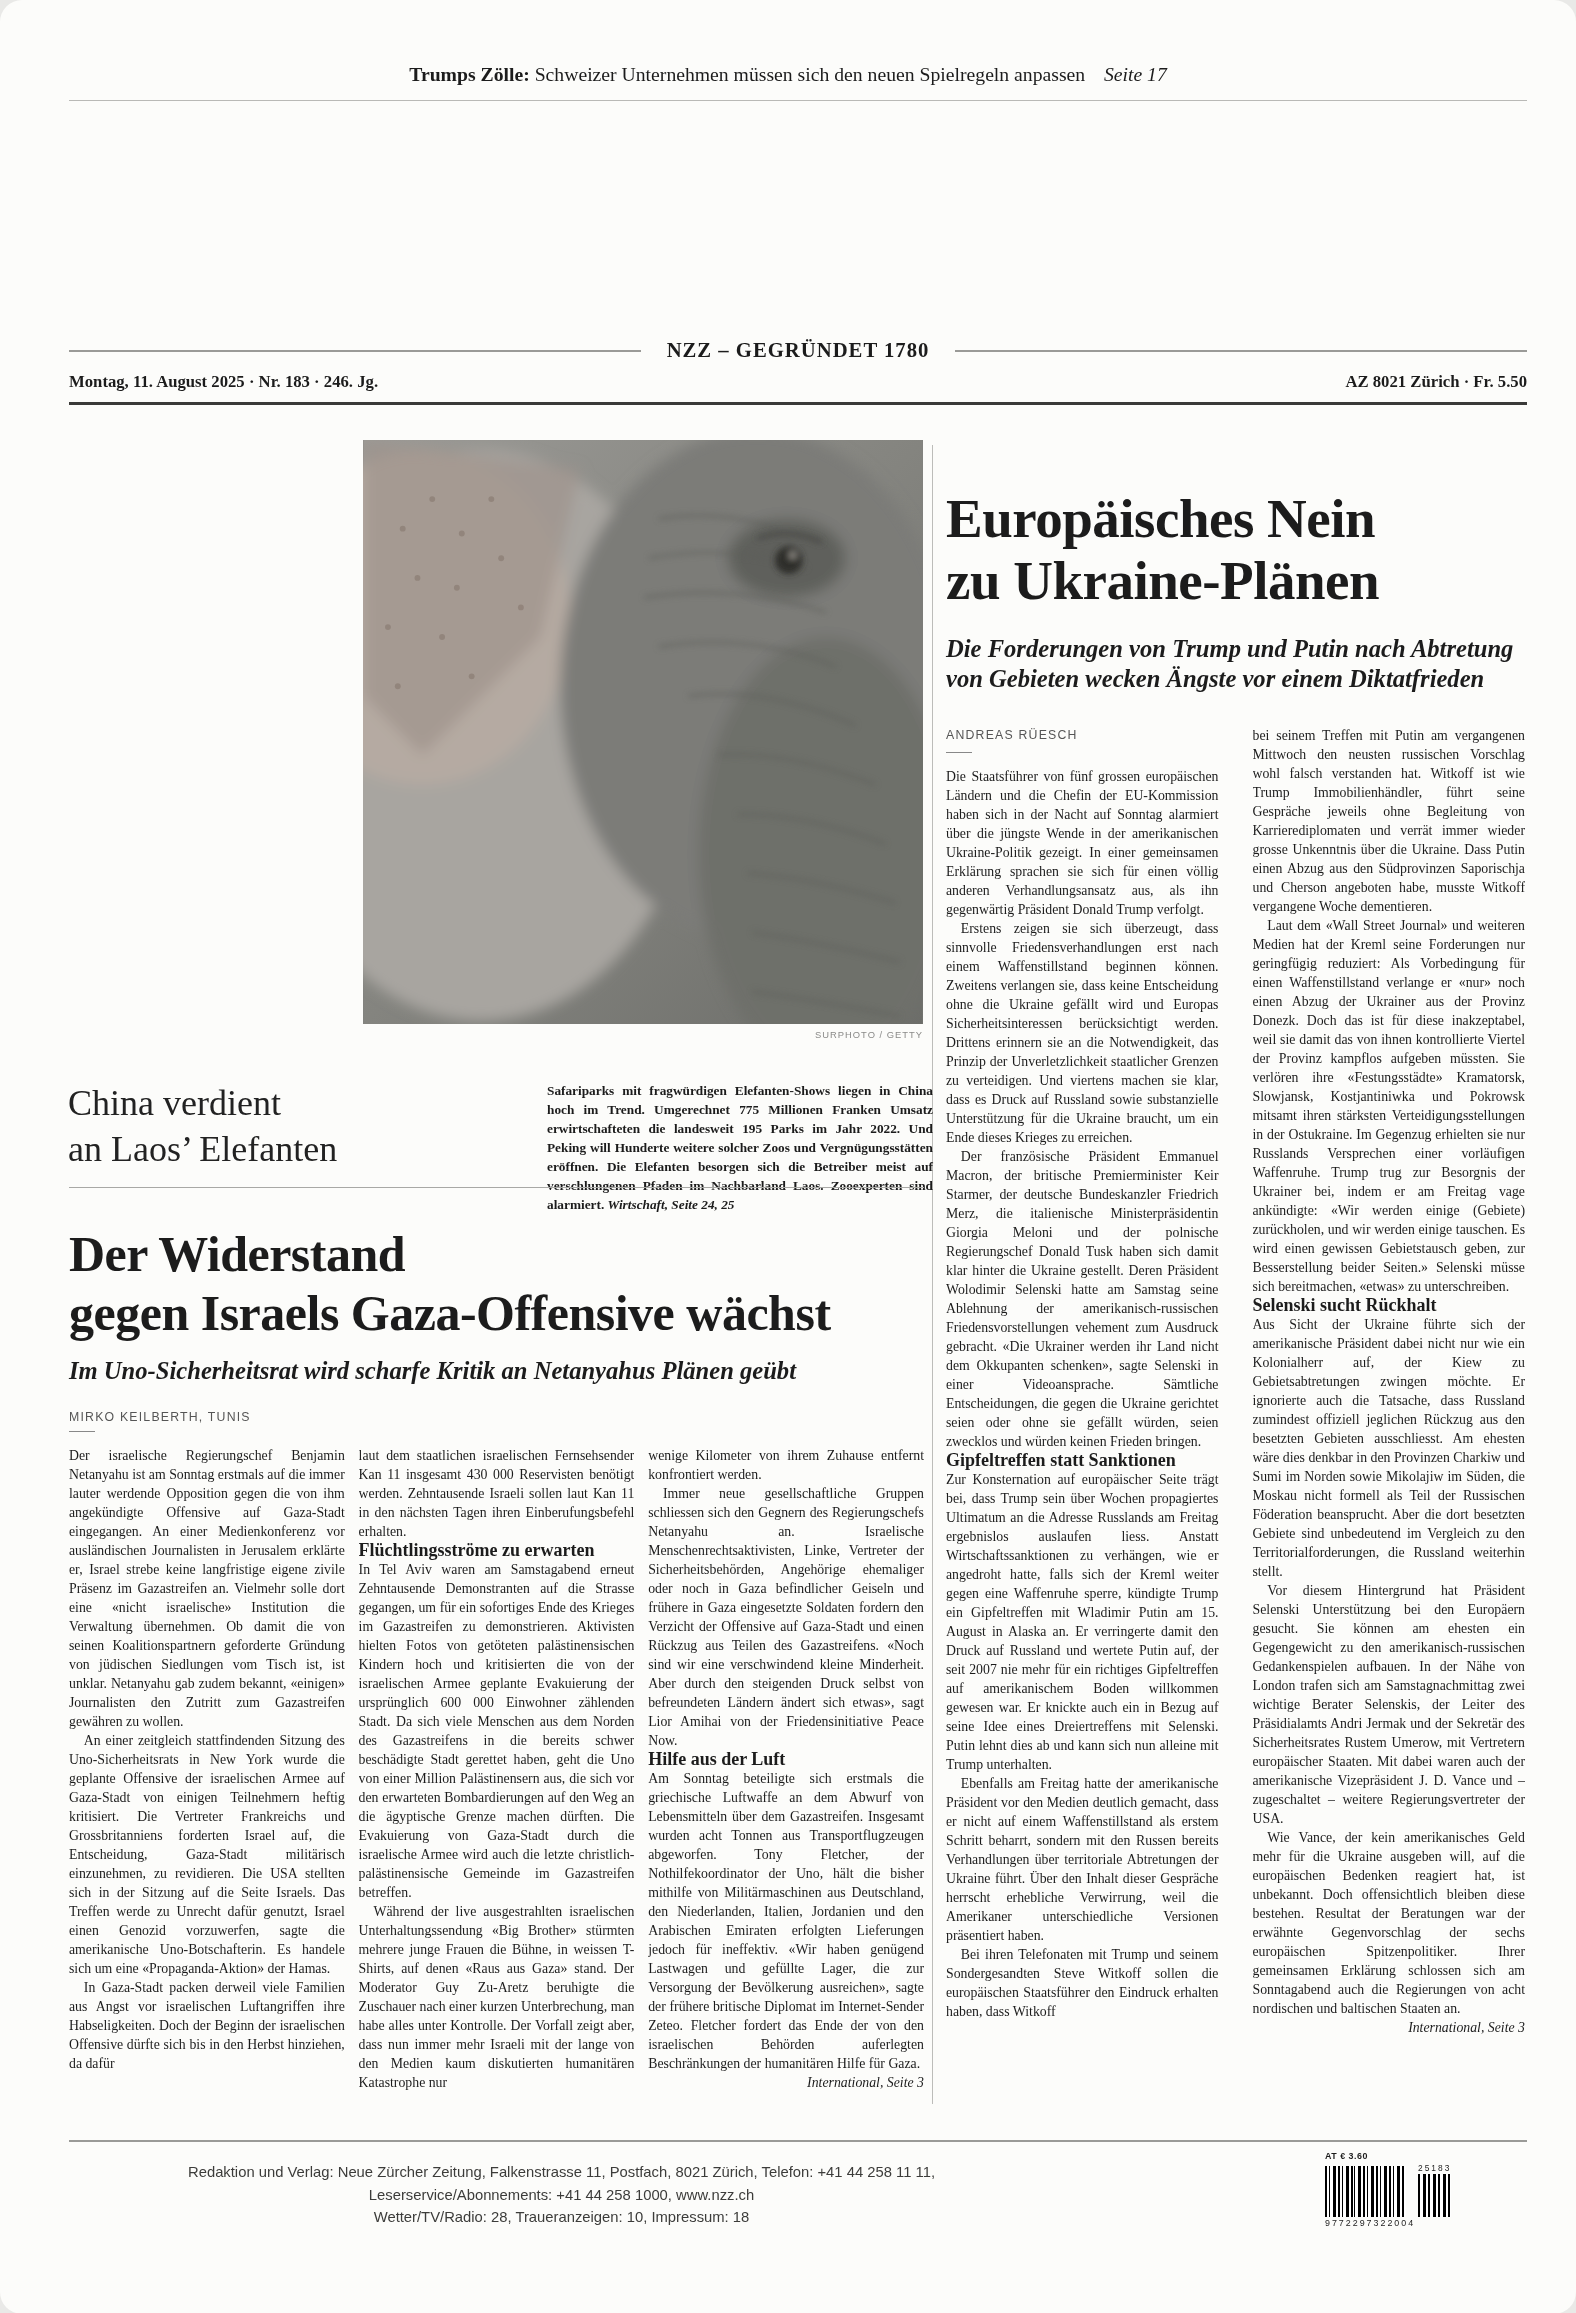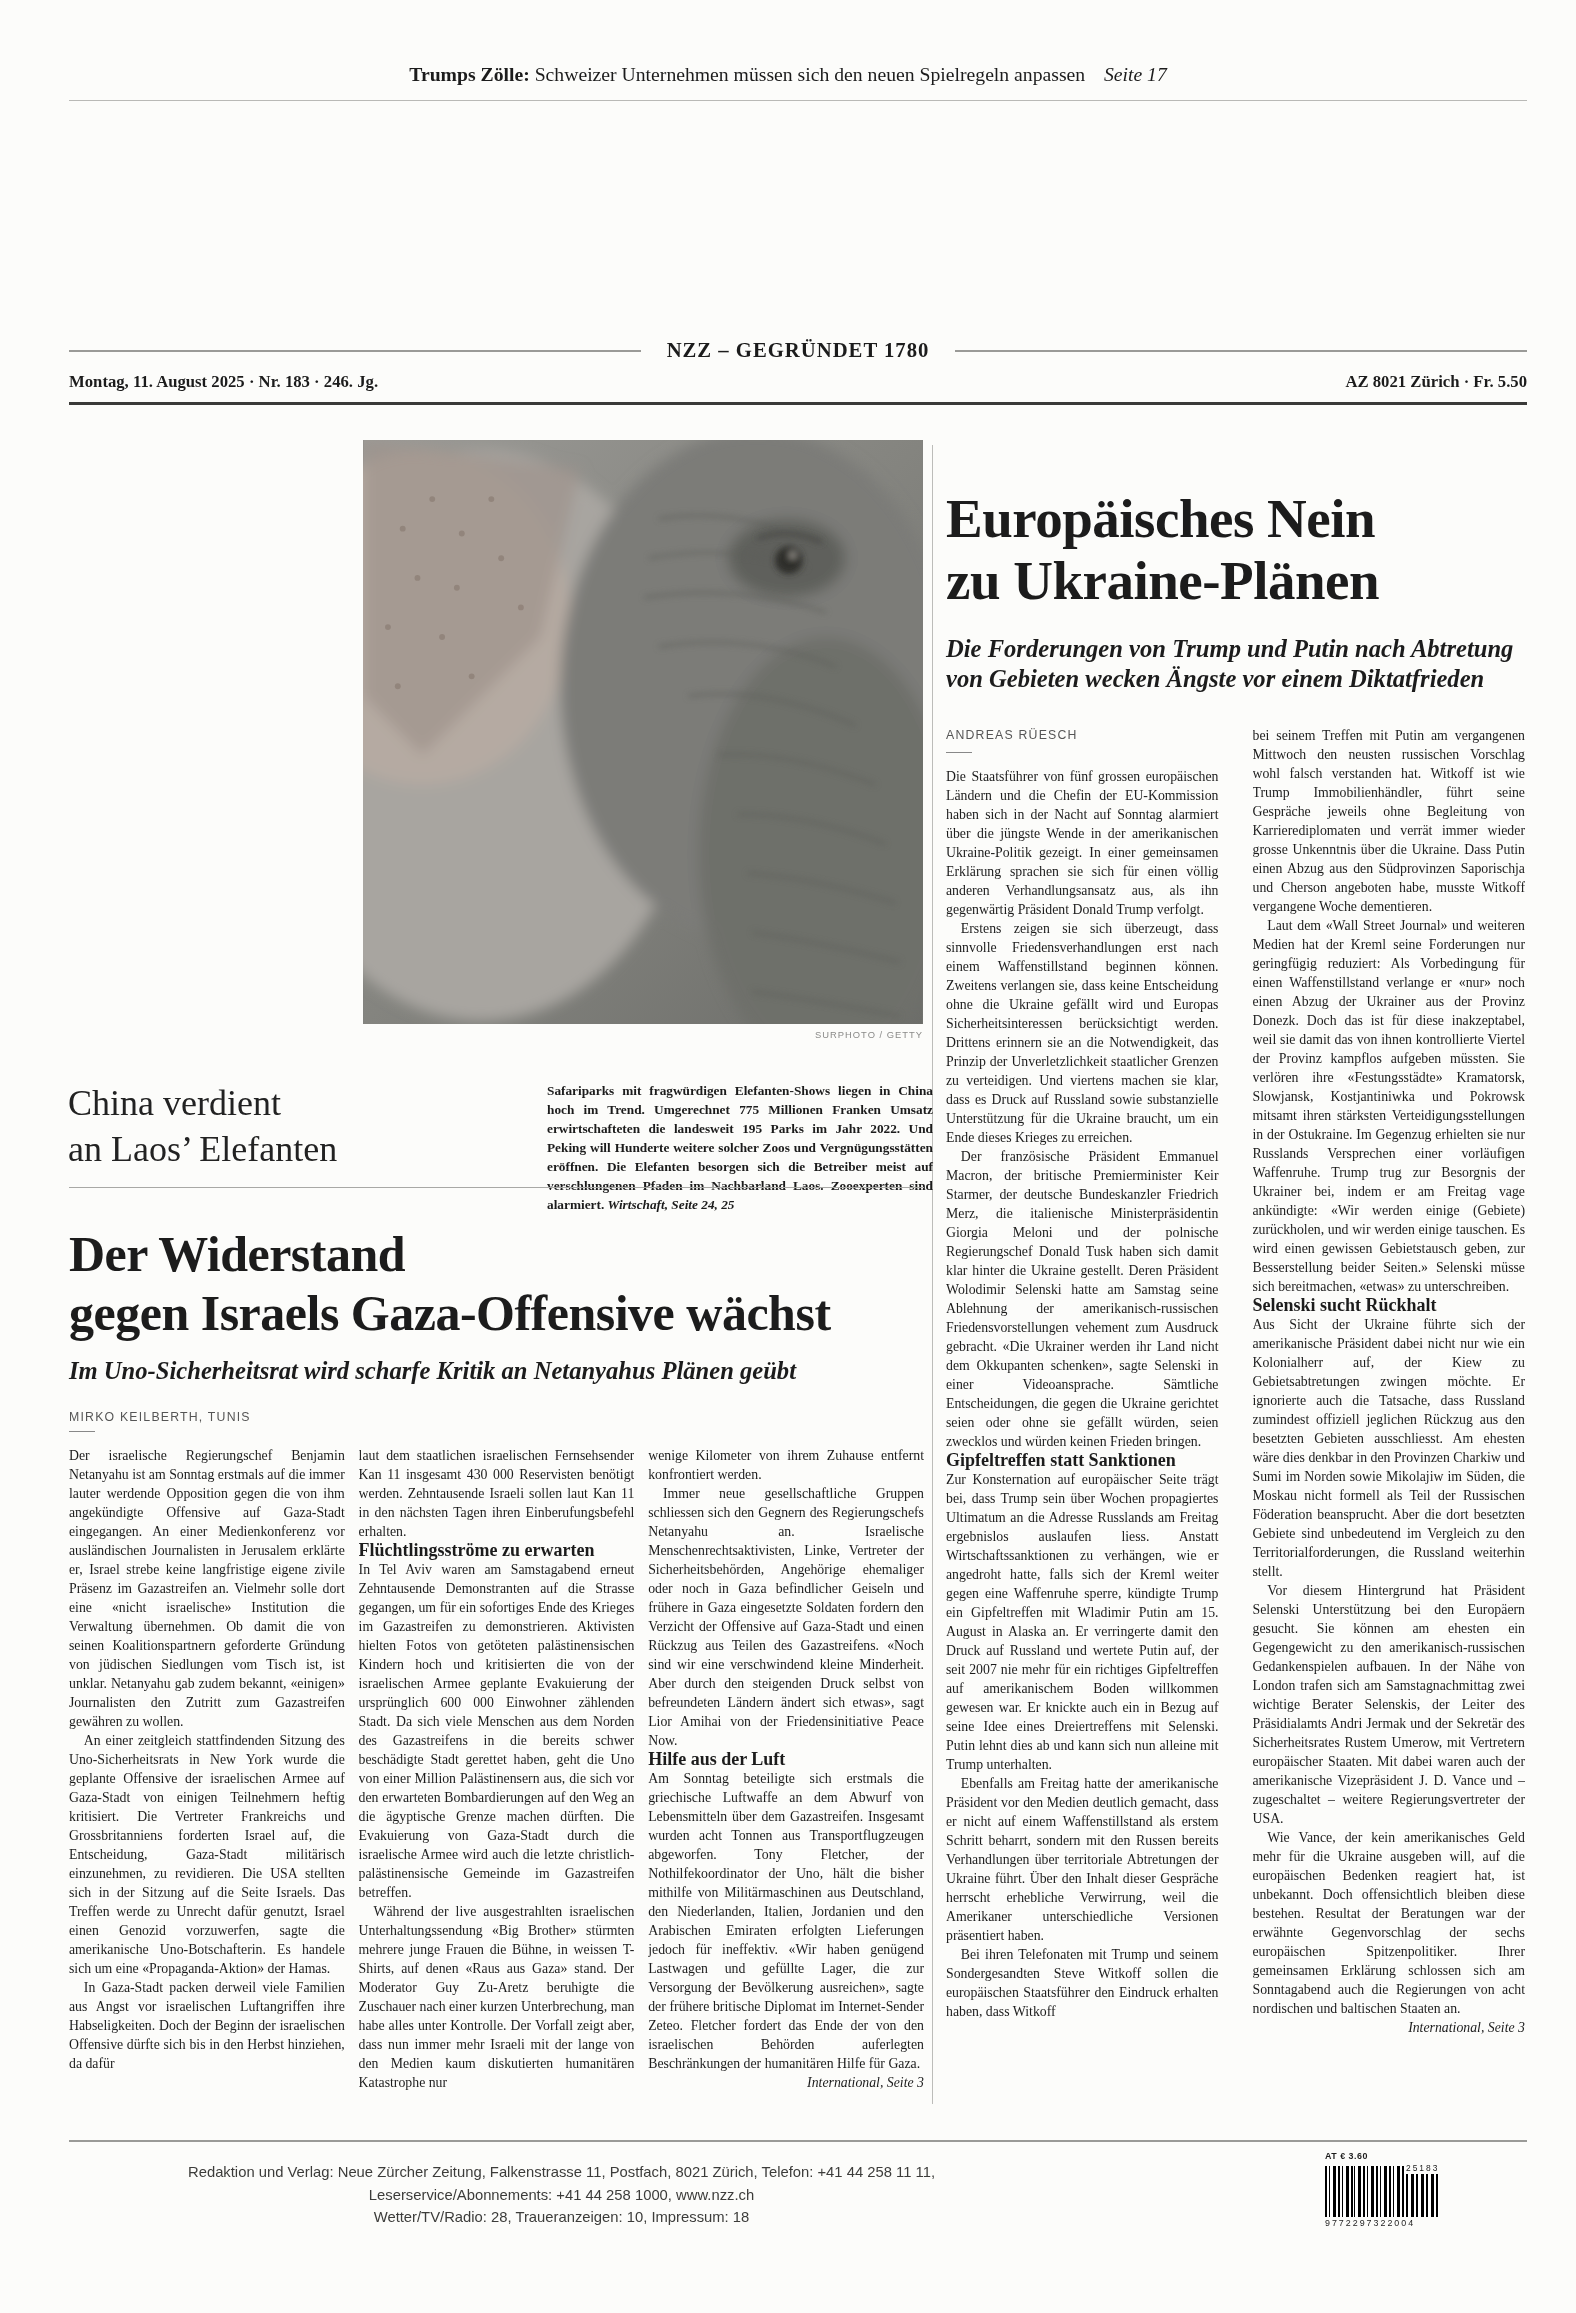--- a/index.html
+++ b/index.html
@@ -1,17 +1,17 @@
 <!DOCTYPE html>
 <html lang="de"><head>
 <meta charset="utf-8">
 <style>
   html,body{margin:0;padding:0;background:#e9e9e7;}
   .page{position:relative;width:1576px;height:2314px;background:#fcfcfa;margin:0 auto;
-        font-family:"Liberation Serif",serif;color:#1c1c1c;overflow:hidden;}
+        font-family:"Liberation Serif",serif;color:#1c1c1c;overflow:hidden;border-radius:22px;}
   
   .teaser{position:absolute;top:63px;left:0;width:100%;text-align:center;font-size:19.7px;}
   .teaser .kicker{font-weight:bold;}
   .teaser .pref{font-style:italic;margin-left:13.8px;}
   .rule-teaser{position:absolute;top:100px;left:69px;width:1458px;border-top:1px solid #b9b9b6;}
   .masthead{position:absolute;top:110px;left:0;width:100%;text-align:center;
             font-family:"DejaVu Serif",serif;font-weight:700;font-size:120px;line-height:1.4;
             letter-spacing:-3px;color:#111;}
   .nzz-line{position:absolute;top:339px;left:69px;width:1458px;display:flex;align-items:center;gap:25.6px;}
   .nzz-line .h{flex:1;border-top:2px solid #9a9a97;}
@@ -52,21 +52,21 @@
   .gaza .subtitle{margin-top:13.8px;font-style:italic;font-weight:bold;font-size:24.6px;}
   .gaza .bywrap{margin-top:25.6px;}
   .gaza .cols{margin-top:3.9px;gap:13.8px;}
   .gaza .col{width:276px;height:674px;}
   
   .rule-footer{position:absolute;top:2140px;left:69px;width:1458px;border-top:2px solid #9a9a97;}
   .footer{position:absolute;top:2161px;left:69px;width:985px;text-align:center;
           font-family:"Liberation Sans",sans-serif;font-size:14.8px;line-height:22.7px;color:#3c3c3a;}
   .barcode{position:absolute;left:1325px;top:2151px;width:128px;font-family:"Liberation Sans",sans-serif;}
   .barcode .price{font-size:8.9px;font-weight:bold;letter-spacing:0.5px;}
-  .barcode .barrow{display:flex;align-items:flex-end;gap:0;margin-top:2px;}
+  .barcode .barrow{display:flex;align-items:flex-end;gap:12px;margin-top:2px;}
   .bars-main{width:81px;height:51px;
      background:repeating-linear-gradient(90deg,#000 0 2px,#fff 2px 3.9px,#000 3.9px 4.9px,#fff 4.9px 7.9px,#000 7.9px 10.8px,#fff 10.8px 12.8px);}
   .addon{display:flex;flex-direction:column;align-items:center;}
   .addon .num{font-size:8.4px;letter-spacing:2px;}
   .bars-addon{width:33px;height:43px;margin-top:1px;
      background:repeating-linear-gradient(90deg,#000 0 2px,#fff 2px 4.9px,#000 4.9px 7.9px,#fff 7.9px 9.9px);}
   .barcode .ean{font-size:8.9px;letter-spacing:2px;margin-top:1px;}
 </style>
 </head>
 <body>

